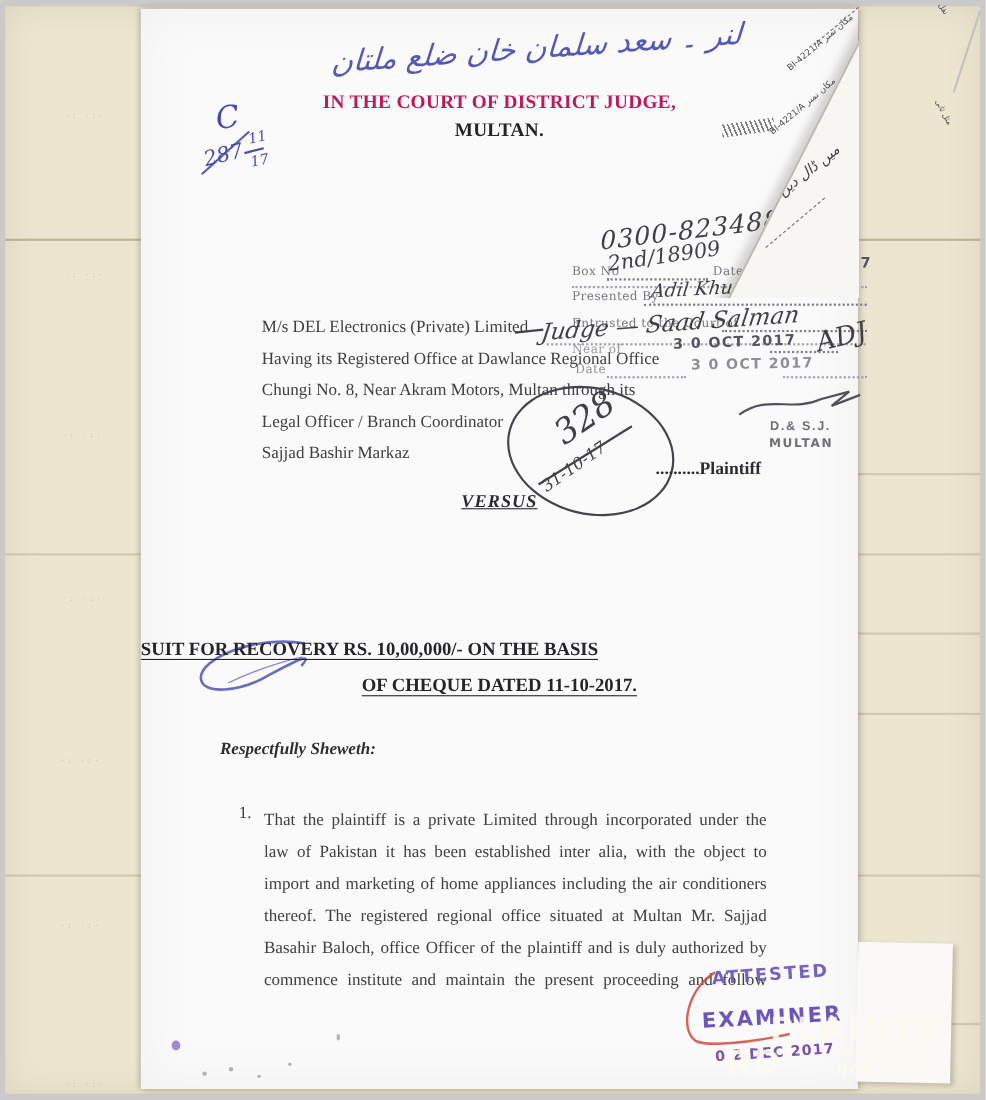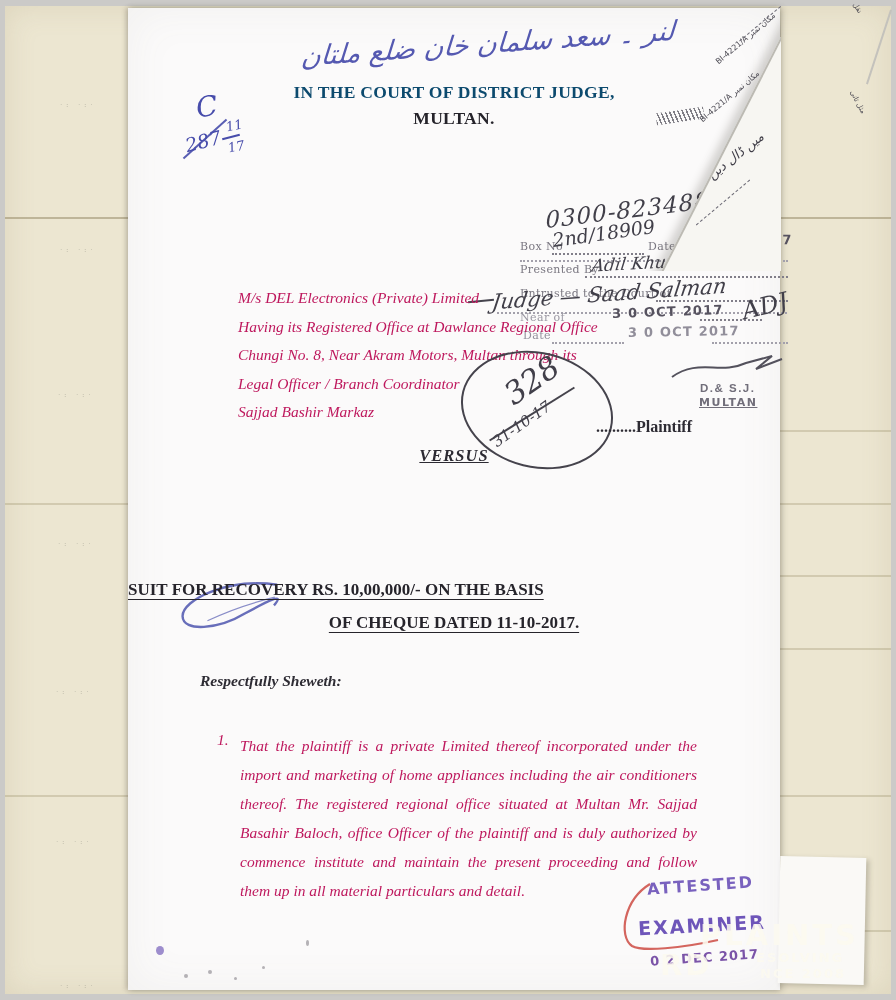--- a/index.html
+++ b/index.html
@@ -15,21 +15,21 @@
   .crease.dark{background:rgba(135,122,85,.45);}
 
   
   #page{left:128px;top:8px;width:652px;height:982px;background:#fbfafa;
         box-shadow:2px 0 6px rgba(60,55,45,.30), -2px 0 5px rgba(60,55,45,.22),
                    inset 0 0 45px rgba(120,112,98,.07);}
   #patch-bottom{left:779px;top:857px;width:86px;height:127px;background:#faf9f6;
         transform:rotate(1.2deg);box-shadow:3px 2px 5px rgba(60,55,45,.25);}
 
   .serif{font-family:"Liberation Serif",serif;color:#35333b;}
-  .body-line{font-size:15.5px;color:#be185d;white-space:nowrap;font-style:italic;}
+  .body-line{font-size:15.5px;color:#404040;white-space:nowrap;}
   .jline{white-space:normal;text-align:justify;text-align-last:justify;}
   .jlast{text-align:left;text-align-last:left;}
 
   .hw{font-family:"DejaVu Serif",serif;font-style:italic;color:#413f49;}
   .hw-blue{color:#474cab;}
   .stamp-label{font-family:"DejaVu Serif",serif;font-size:11px;color:#7a7781;
                letter-spacing:.4px;white-space:nowrap;}
   .stamp-date{font-family:"DejaVu Sans",sans-serif;font-size:13px;font-weight:bold;
               color:#56525f;letter-spacing:1.2px;white-space:nowrap;transform:scaleX(.92);}
   .dots{border-bottom:2px dotted #817e89;height:1px;}
@@ -66,21 +66,21 @@
   <div class="abs frag" style="left:852px;top:4px;font-size:7px;transform:rotate(58deg);">نقل</div>
   <div class="abs frag" style="left:845px;top:98px;font-size:7px;transform:rotate(62deg);">مثل ثانی</div>
   <div class="abs" style="left:878px;top:8px;width:2px;height:78px;background:#c4c2bc;transform:rotate(18deg);"></div>
 
   <div id="page" class="abs"></div>
 
   <div id="patch-bottom" class="abs"></div>
 
   <div class="abs hw hw-blue" style="left:295px;top:28px;width:380px;font-size:27px;text-align:right;direction:rtl;transform:rotate(-4deg) skewX(-8deg);opacity:.92;">لنر ۔ سعد سلمان خان ضلع ملتان</div>
 
-  <div class="abs serif" style="left:128px;top:82px;width:652px;text-align:center;font-weight:bold;font-size:17.5px;color:#0c4a6e;letter-spacing:.3px;">IN THE COURT OF DISTRICT JUDGE,</div>
+  <div class="abs serif" style="left:128px;top:82px;width:652px;text-align:center;font-weight:bold;font-size:17.5px;color:#be185d;letter-spacing:.3px;">IN THE COURT OF DISTRICT JUDGE,</div>
   <div class="abs serif" style="left:128px;top:108px;width:652px;text-align:center;font-weight:bold;font-size:17.5px;color:#25232a;letter-spacing:.3px;">MULTAN.</div>
 
   <div class="abs hw hw-blue" style="left:196px;top:90px;font-size:28px;transform:rotate(-8deg);">C</div>
   <div class="abs hw hw-blue" style="left:185px;top:130px;font-size:19px;transform:rotate(-14deg);">287</div>
   <div class="abs hw hw-blue" style="left:226px;top:118px;font-size:13px;transform:rotate(-12deg);">11</div>
   <div class="abs" style="left:222px;top:136px;width:18px;height:2px;background:#474cab;transform:rotate(-14deg);"></div>
   <div class="abs hw hw-blue" style="left:228px;top:139px;font-size:13px;transform:rotate(-12deg);">17</div>
   <div class="abs" style="left:176px;top:138px;width:58px;height:2px;background:#474cab;transform:rotate(-42deg);opacity:.9;"></div>
 
   <div class="abs hw" style="left:545px;top:196px;font-size:23px;letter-spacing:1px;transform:rotate(-7deg) skewX(-6deg);">0300-8234886</div>
@@ -122,21 +122,21 @@
 
   <div class="abs" style="left:460px;top:352px;width:150px;height:112px;border:2px solid #45434c;border-radius:50%;transform:rotate(14deg);"></div>
   <div class="abs hw" style="left:502px;top:362px;font-size:31px;transform:rotate(-35deg);">328</div>
   <div class="abs" style="left:482px;top:413px;width:100px;height:2px;background:#45434c;transform:rotate(-32deg);"></div>
   <div class="abs hw" style="left:488px;top:415px;font-size:15px;transform:rotate(-35deg);">31-10-17</div>
 
   <svg class="abs" style="left:668px;top:350px;" width="124" height="36">
     <path d="M4,27 C30,8 52,25 78,13 L104,6 L88,19 L114,9" stroke="#53515c" stroke-width="2" fill="none"></path>
   </svg>
   <div class="abs" style="left:700px;top:382px;font-family:Liberation Sans, sans-serif;font-size:11.5px;font-weight:bold;color:#716e7a;letter-spacing:1.5px;">D.&amp; S.J.</div>
-  <div class="abs" style="left:699px;top:396px;font-family:'DejaVu Sans',sans-serif;font-size:11px;font-weight:bold;color:#716e7a;letter-spacing:1.5px;text-decoration:underline;">MULTAN</div>
+  <div class="abs" style="left:699px;top:396px;font-family:'DejaVu Sans',sans-serif;font-size:11px;font-weight:bold;color:#716e7a;letter-spacing:1.5px;">MULTAN</div>
 
   <div class="abs serif" style="left:596px;top:418px;font-weight:bold;font-size:16px;color:#2d2b33;">..........Plaintiff</div>
 
   <div class="abs" style="left:128px;top:446px;width:652px;text-align:center;">
     <span class="serif" style="font-weight:bold;font-style:italic;font-size:16.5px;letter-spacing:1px;text-decoration:underline;color:#2c2a32;">VERSUS</span>
   </div>
 
   <div class="abs" style="left:238px;top:498px;width:472px;line-height:32px;">
   </div>
 
@@ -145,26 +145,26 @@
     <path d="M30,38 C55,30 80,26 100,24" stroke="#585eb2" stroke-width="1.2" fill="none" opacity=".7"></path>
   </svg>
 
   <div class="abs serif" style="left:128px;top:580px;width:776px;font-weight:bold;font-size:17px;color:#26242b;text-decoration:underline;text-underline-offset:4px;font-family:Liberation Serif, serif;">SUIT FOR RECOVERY RS. 10,00,000/- ON THE BASIS</div>
   <div class="abs serif" style="left:128px;top:613px;width:652px;text-align:center;font-weight:bold;font-size:17px;color:#26242b;text-decoration:underline;text-underline-offset:4px;">OF CHEQUE DATED 11-10-2017.</div>
 
   <div class="abs serif" style="left:200px;top:672px;font-weight:bold;font-style:italic;font-size:15.5px;color:#2e2c34;">Respectfully Sheweth:</div>
 
   <div class="abs serif body-line" style="left:217px;top:731px;font-size:15.5px;">1.</div>
   <div class="abs" style="left:240px;top:731px;width:457px;line-height:29px;font-size:15.5px;">
-    <div class="body-line jline">That the plaintiff is a private Limited thereof incorporated under the</div>
+    <div class="body-line jline">That the plaintiff is a private Limited through incorporated under the</div>
+    <div class="body-line jline">law of Pakistan it has been established inter alia, with the object to</div>
     <div class="body-line jline">import and marketing of home appliances including the air conditioners</div>
     <div class="body-line jline">thereof. The registered regional office situated at Multan Mr. Sajjad</div>
     <div class="body-line jline">Basahir Baloch, office Officer of the plaintiff and is duly authorized by</div>
     <div class="body-line jline">commence institute and maintain the present proceeding and follow</div>
-    <div class="body-line jlast">them up in all material particulars and detail.</div>
   </div>
 
   <div class="abs" style="left:640px;top:6px;width:141px;height:265px;overflow:hidden;">
     <div class="abs" style="left:157px;top:-1px;width:130px;height:310px;background:#f7f6f2;
          border-left:2px solid #bcbab3;box-shadow:-6px 3px 8px rgba(70,65,55,.22);
          transform:rotate(27deg);transform-origin:top left;"></div>
     <div class="abs frag" style="left:68px;top:28px;font-size:8px;transform:rotate(-40deg);">مکان نمبر BI-4221/A</div>
     <div class="abs frag" style="left:52px;top:86px;font-size:8px;transform:rotate(-40deg);">مکان نمبر BI-4221/A</div>
     <div class="abs frag" style="left:62px;top:142px;font-size:13px;font-style:italic;transform:rotate(-38deg);color:#403e48;">میں ڈال دیں</div>
     <div class="abs" style="left:92px;top:14px;width:64px;border-bottom:1.5px dashed #6f6d78;transform:rotate(-40deg);"></div>

